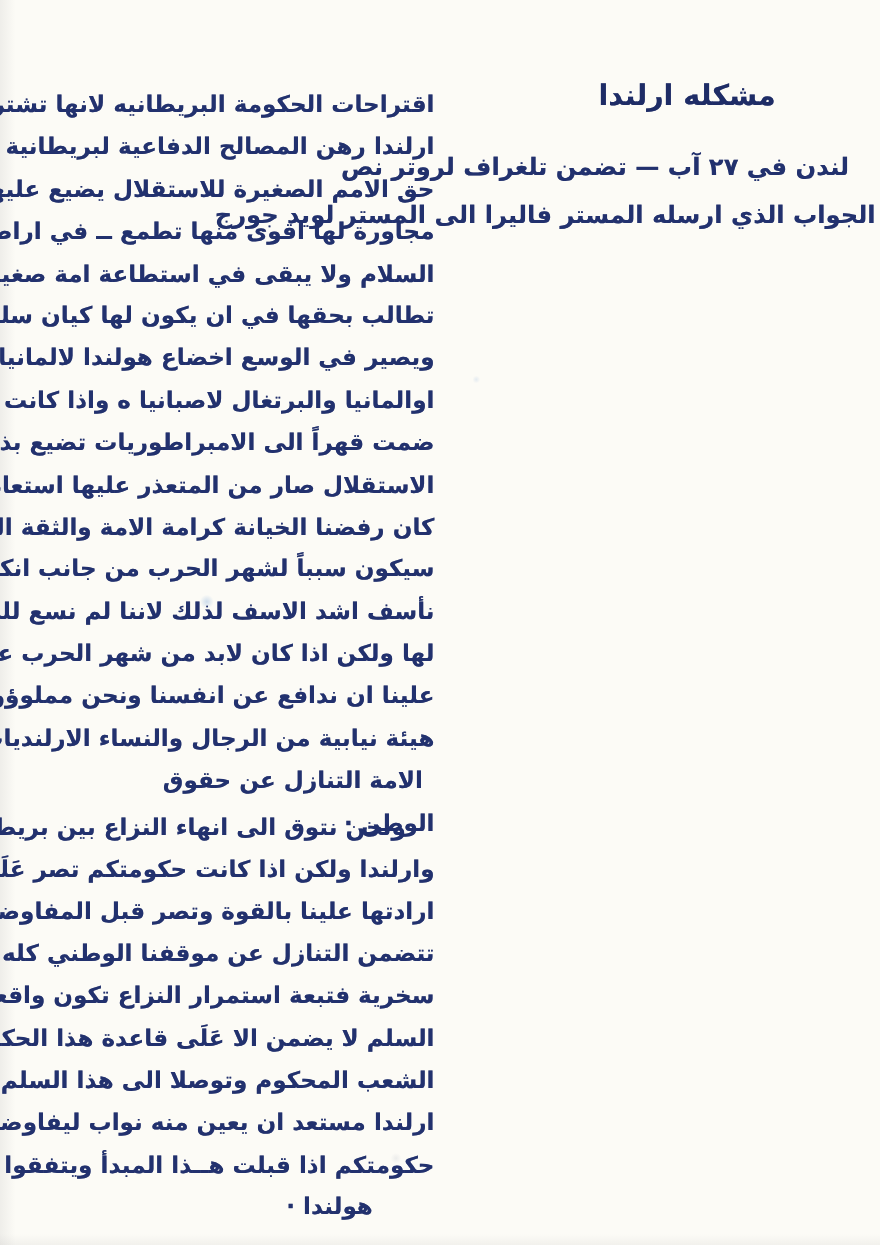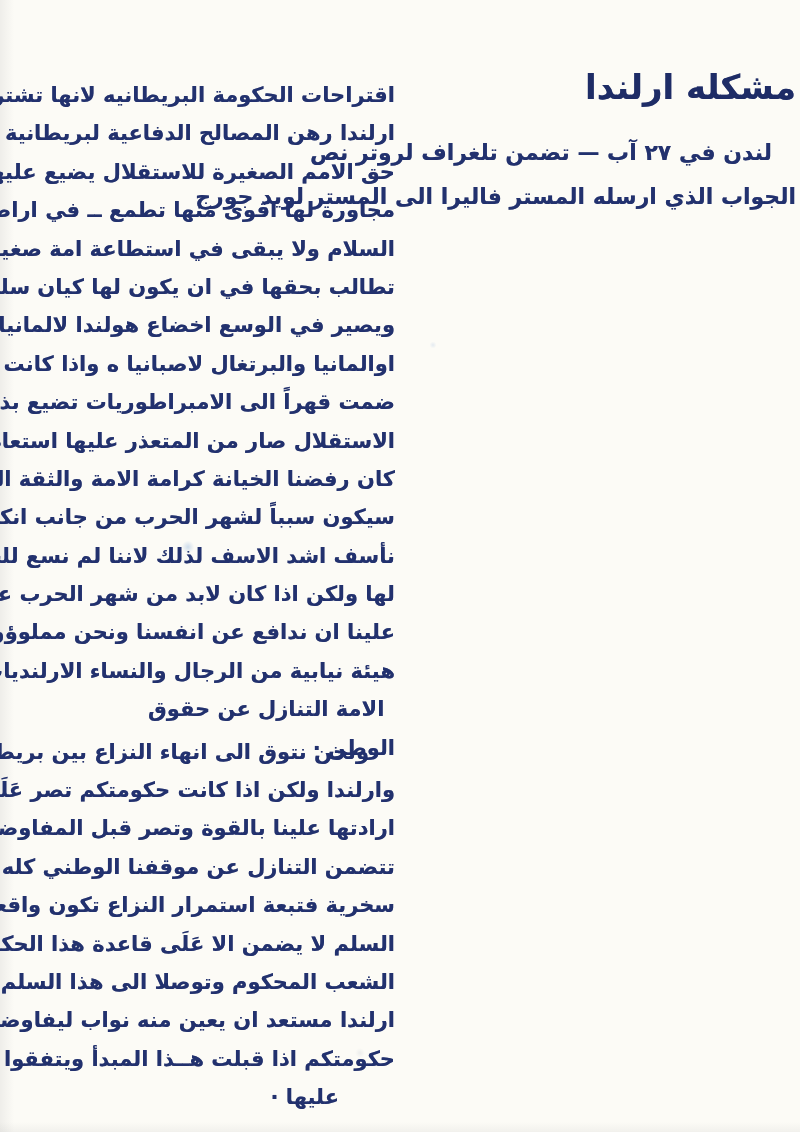--- a/index.html
+++ b/index.html
@@ -45,24 +45,24 @@
   .para2{margin-top:4px;}
   .para2 .first{padding-right:26px;}
   .lastline{padding-left:120px;}
   .endline{padding-right:56px;}
   .col-head{
     position:absolute;
     left:410px;top:66px;width:386px;
     direction:rtl;
   }
   .headline{
-    font-size:34px;
+    font-size:26px;
     font-weight:bold;
     line-height:42px;
-    text-align:right;
+    text-align:left;
     padding-left:134px;
     color:#1e2c66;
     text-shadow:0 0 .6px rgba(28,42,100,.6);
     white-space:nowrap;
   }
   .lead{margin-top:23px;}
   .lead .ln{
     font-size:22px;
     line-height:43.5px;
     height:43.5px;
@@ -105,17 +105,17 @@
     <div class="para2">
       <div class="ln first">ونحن نتوق الى انهاء النزاع بين بريطانيا العظمى</div>
       <div class="ln">وارلندا ولكن اذا كانت حكومتكم تصر عَلَى تمشية</div>
       <div class="ln">ارادتها علينا بالقوة وتصر قبل المفاوضات على شروط</div>
       <div class="ln">تتضمن التنازل عن موقفنا الوطني كله ونجعل المفاوضات</div>
       <div class="ln">سخرية فتبعة استمرار النزاع تكون واقعة عليكم فان</div>
       <div class="ln">السلم لا يضمن الا عَلَى قاعدة هذا الحكم باختيار هذا</div>
       <div class="ln">الشعب المحكوم وتوصلا الى هذا السلم فان مجلس برلمان</div>
       <div class="ln">ارلندا مستعد ان يعين منه نواب ليفاوضوا مندوبي</div>
       <div class="ln">حكومتكم اذا قبلت هــذا المبدأ ويتفقوا عَلَى تفاصيل</div>
-      <div class="ln short endline">عليها ·</div>
+      <div class="ln short endline">هولندا ·</div>
     </div>
   </div>
 
 </div>
 
 </body></html>

